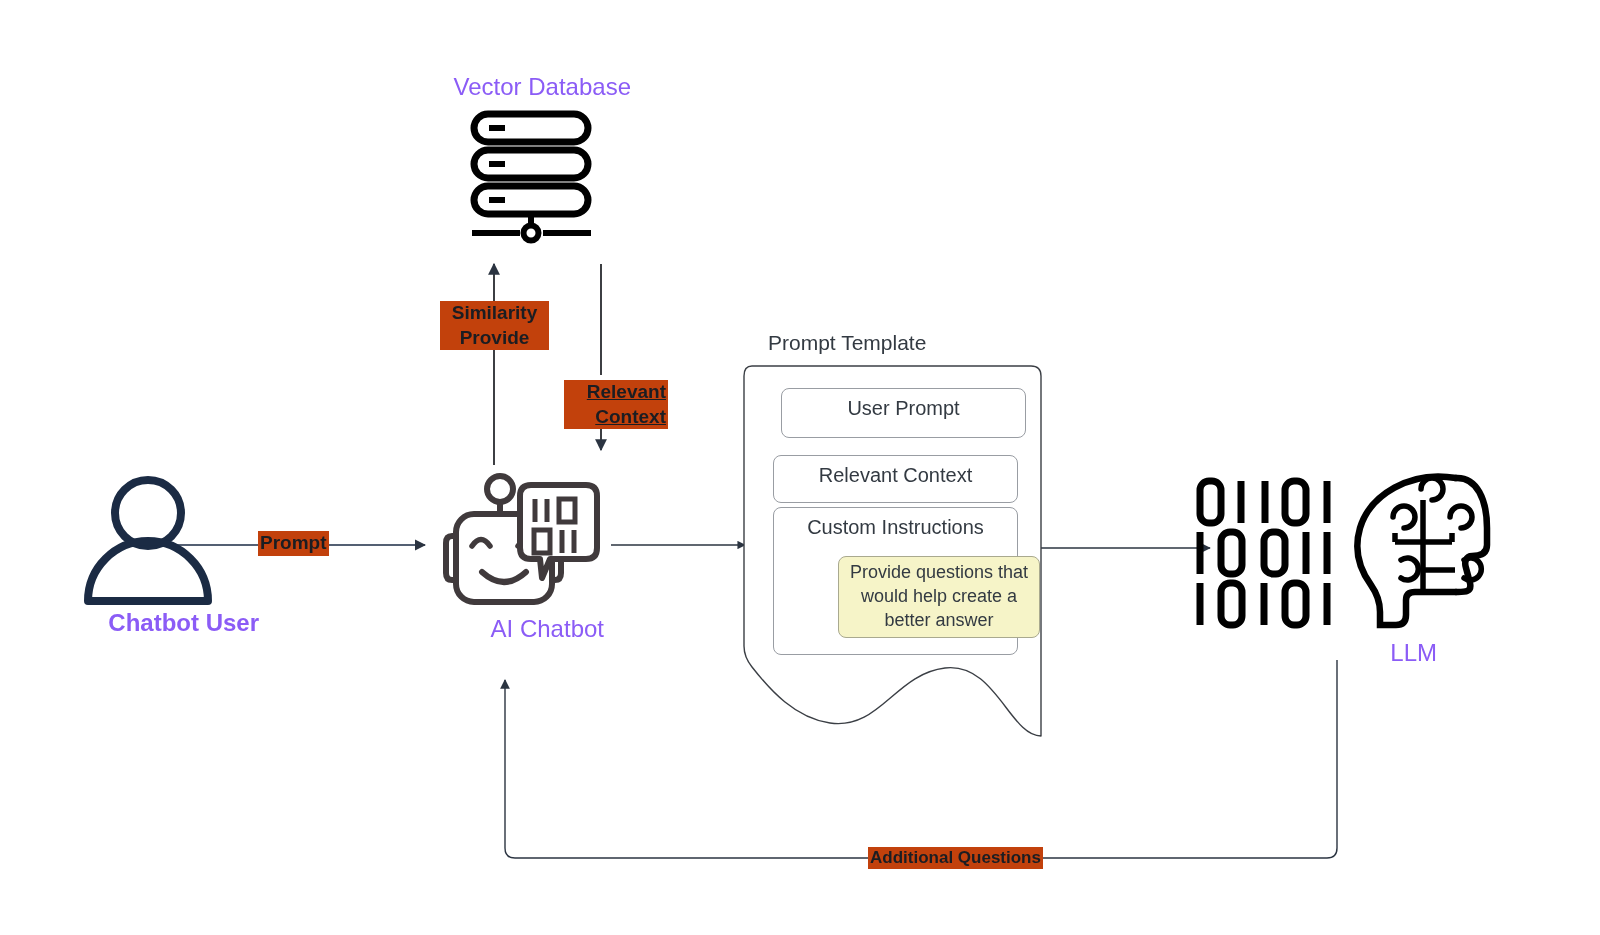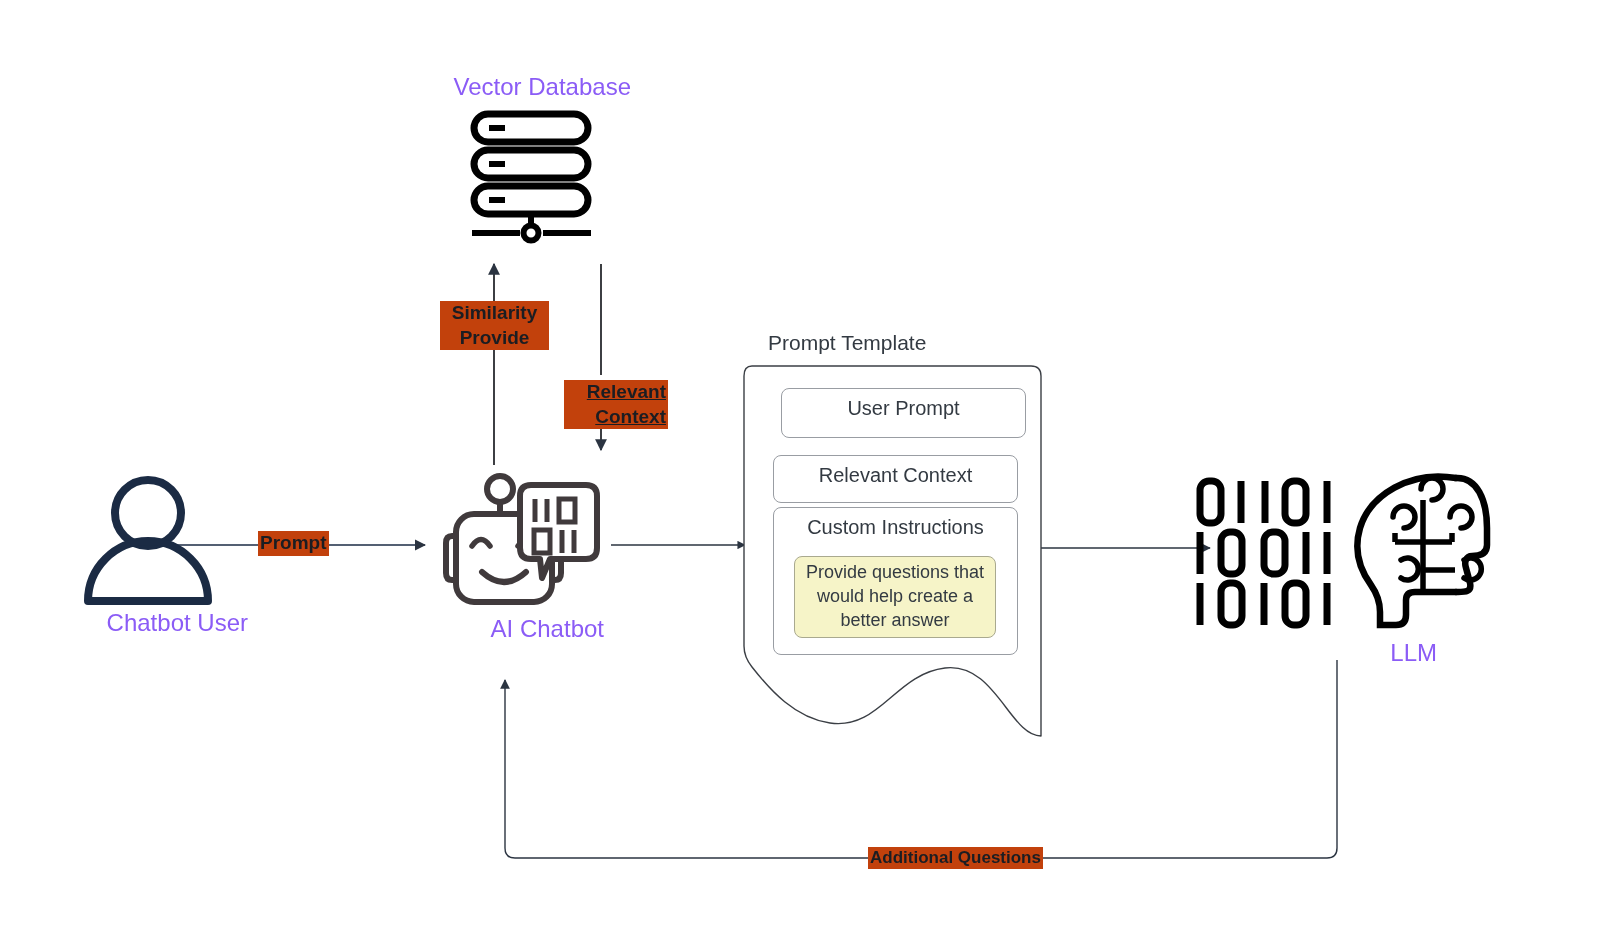--- a/index.html
+++ b/index.html
@@ -69,20 +69,21 @@
     border-radius: 8px;
     box-sizing: border-box;
     font-size: 18px;
     color: #333a42;
     text-align: center;
     line-height: 1.32;
     display: flex;
     align-items: center;
     justify-content: center;
     padding: 4px 8px;
+    margin-left: 44px;
   }
 </style>
 </head>
 <body>
 
 <svg id="canvas" viewBox="0 0 1600 935" xmlns="http://www.w3.org/2000/svg">
   <defs>
     <marker id="arrow-dark" viewBox="0 0 10 10" refX="9" refY="5" markerWidth="7" markerHeight="7" orient="auto-start-reverse">
       <path d="M 0 0 L 10 5 L 0 10 z" fill="#2b3441"></path>
     </marker>
@@ -209,21 +210,21 @@
     <path d="M 1432 500 a 11 11 0 1 0 -11 -11" fill="none" stroke="#000" stroke-width="5.5" stroke-linecap="round"></path>
     <path d="M 1404 528 a 11 11 0 1 0 -11 -11" fill="none" stroke="#000" stroke-width="5.5" stroke-linecap="round"></path>
     <path d="M 1461 528 a 11 11 0 1 0 -11 -11" fill="none" stroke="#000" stroke-width="5.5" stroke-linecap="round"></path>
     <path d="M 1401 578 a 11 11 0 1 0 0 -18" fill="none" stroke="#000" stroke-width="5.5" stroke-linecap="round"></path>
     <path d="M 1464 578 a 11 11 0 1 0 0 -18" fill="none" stroke="#000" stroke-width="5.5" stroke-linecap="round"></path>
   </g>
 </svg>
 
 <div class="caption" style="left:431px; top:72px; width:200px;">Vector Database</div>
 
-<div class="caption" style="left:48px; top:608px; width:200px;">Chatbot User</div>
+<div class="caption" style="left:59px; top:608px; width:200px;font-weight:bold;">Chatbot User</div>
 
 <div class="caption" style="left:404px; top:614px; width:200px;">AI Chatbot</div>
 
 <div class="caption" style="left:1237px; top:638px; width:200px;">LLM</div>
 
 <div class="edge-label" style="left:258px; top:531px;">Prompt</div>
 
 <div class="edge-label" style="left:440px; top:301px; width:105px; text-align:center;">
   <div>Similarity</div>
   <div>Provide</div>

